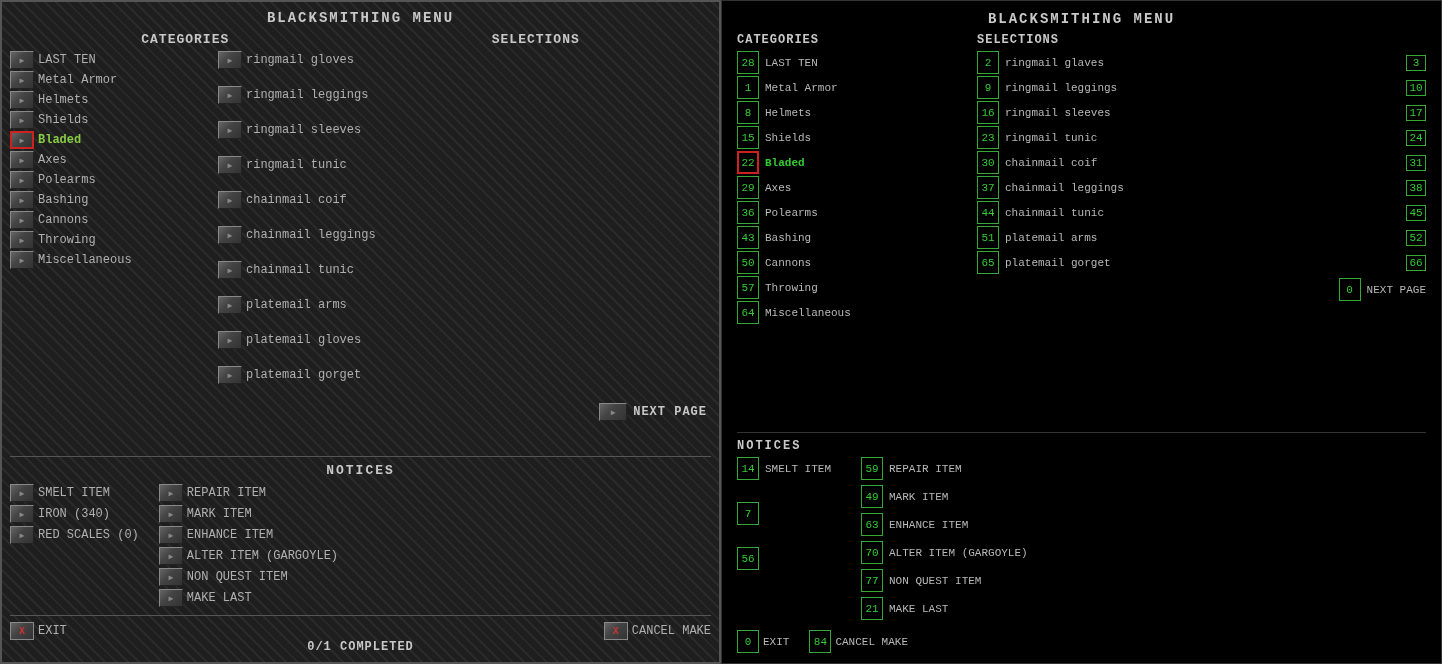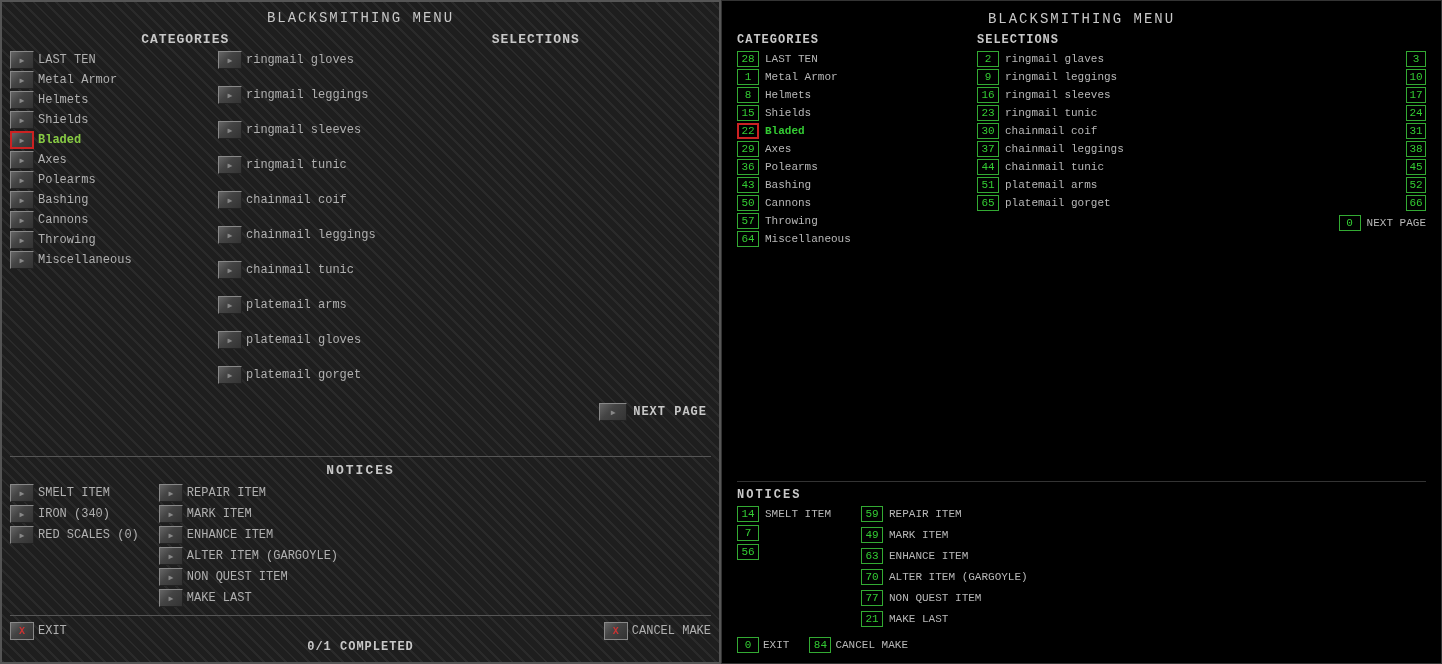--- a/index.html
+++ b/index.html
@@ -36,21 +36,21 @@
       border: 1px solid #333;
       display: flex;
       flex-direction: column;
       padding: 10px 15px;
     }
 
     .panel-title {
       text-align: center;
       color: #c8c8c8;
       font-size: 14px;
-      font-weight: normal;
+      font-weight: bold;
       letter-spacing: 2px;
       margin-bottom: 6px;
     }
 
     .col-header {
       color: #c8c8c8;
       font-size: 13px;
       font-weight: bold;
       letter-spacing: 1px;
       text-align: center;
@@ -243,21 +243,21 @@
 
     .right-item {
       display: flex;
       align-items: center;
       gap: 6px;
       margin-bottom: 2px;
     }
 
     .num-box {
       width: 22px;
-      height: 16px;
+      height: 23px;
       border: 1px solid #33aa33;
       color: #33cc33;
       font-size: 11px;
       display: flex;
       align-items: center;
       justify-content: center;
       flex-shrink: 0;
     }
 
     .num-box.red-box {
@@ -317,21 +317,21 @@
     }
 
     .right-notices-content {
       display: flex;
       gap: 30px;
     }
 
     .right-notices-left {
       display: flex;
       flex-direction: column;
-      gap: 1px;
+      gap: 20px;
     }
 
     .right-notices-right {
       flex: 1;
       display: flex;
       flex-direction: column;
       gap: 3px;
     }
 
     .right-bottom {

